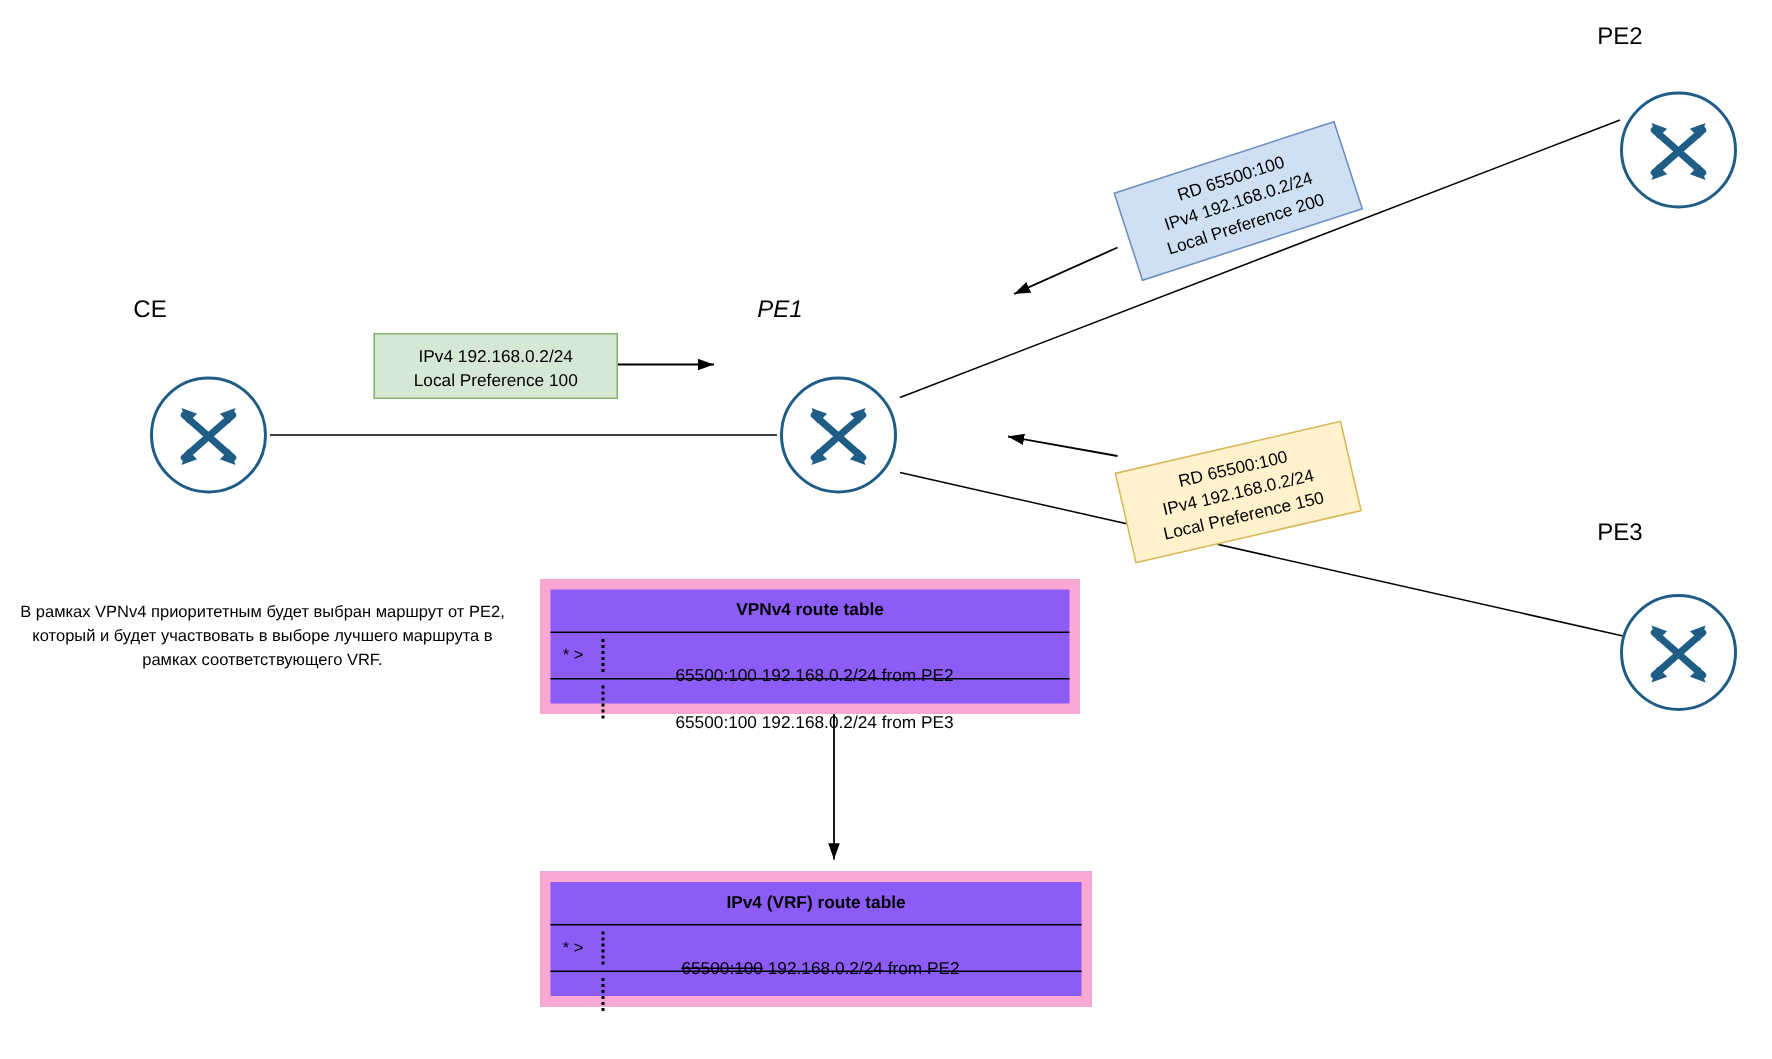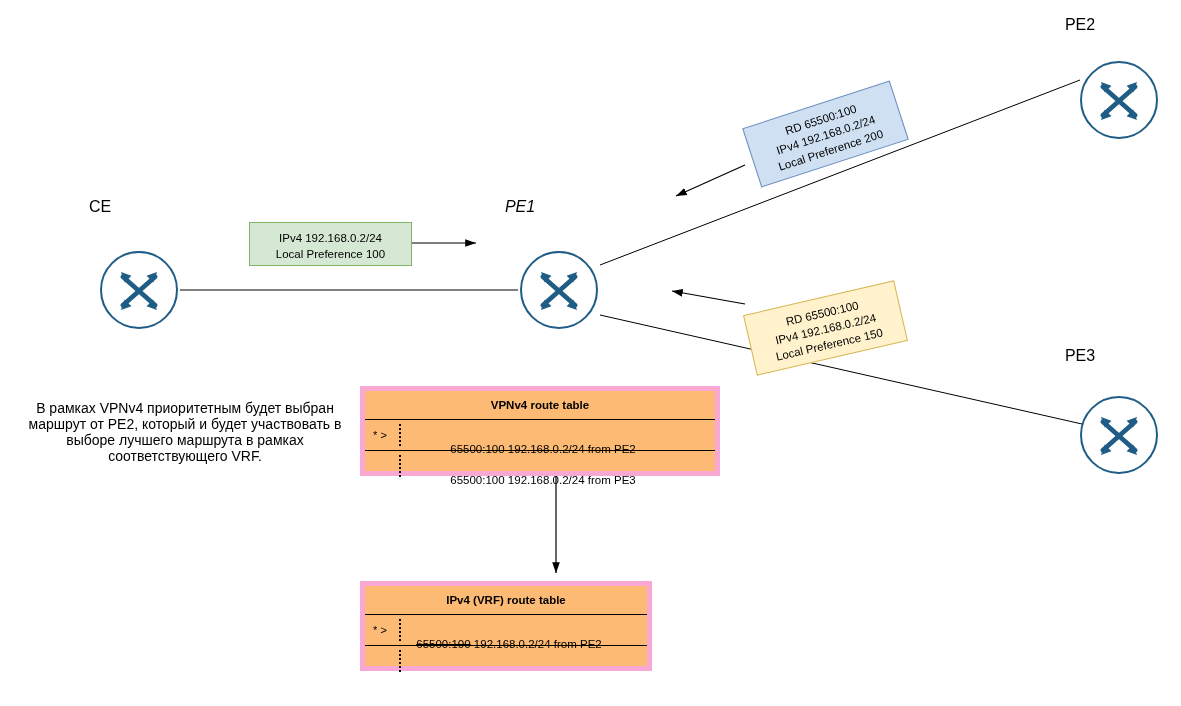--- a/index.html
+++ b/index.html
@@ -66,22 +66,22 @@
   .note.yellow {
     background: #fff2cc;
     border-color: #d6b656;
   }
   .rot-blue { transform: rotate(-18deg); }
   .rot-yellow { transform: rotate(-13deg); }
 
   .table-box {
     position: absolute;
     box-sizing: border-box;
-    border: 5px solid #f9a8d4;
-    background: #fdba74;
+    border: 7px solid #f9a8d4;
+    background: #8b5cf6;
     font-size: 11.5px;
   }
   .table-title {
     height: 28px;
     line-height: 28px;
     text-align: center;
     font-weight: bold;
     border-bottom: 1px solid #000000;
   }
   .table-row {
@@ -119,24 +119,23 @@
     flex: 1 1 auto;
     text-align: center;
     padding-right: 34px;
     margin-top: 28px;
   }
   .strike {
     text-decoration: line-through;
   }
   .caption {
     position: absolute;
-    font-size: 14px;
+    font-size: 11px;
     line-height: 16px;
     text-align: center;
-    margin-left: 10px;
   }
 </style>
 </head>
 <body>
 
 <div id="canvas">
 
   <svg id="edges" viewBox="0 0 1181 706">
     <defs>
       <marker id="arrowBlack" markerWidth="10" markerHeight="10" refX="9" refY="3.2" orient="auto" markerUnits="strokeWidth">
@@ -255,21 +254,21 @@
       <div class="row-dots"></div>
       <div class="row-text">65500:100 192.168.0.2/24 from PE2</div>
     </div>
     <div class="table-row last">
       <div class="row-flag"></div>
       <div class="row-dots"></div>
       <div class="row-text">65500:100 192.168.0.2/24 from PE3</div>
     </div>
   </div>
 
-  <div class="table-box" style="left:360px; top:581px; width:292px; height:90px;">
+  <div class="table-box" style="left:360px; top:581px; width:368px; height:90px;">
     <div class="table-title">IPv4 (VRF) route table</div>
     <div class="table-row">
       <div class="row-flag">* &gt;</div>
       <div class="row-dots"></div>
       <div class="row-text"><span class="strike">65500:100</span><span> 192.168.0.2/24 from PE2</span></div>
     </div>
     <div class="table-row last">
       <div class="row-flag"></div>
       <div class="row-dots"></div>
     </div>

